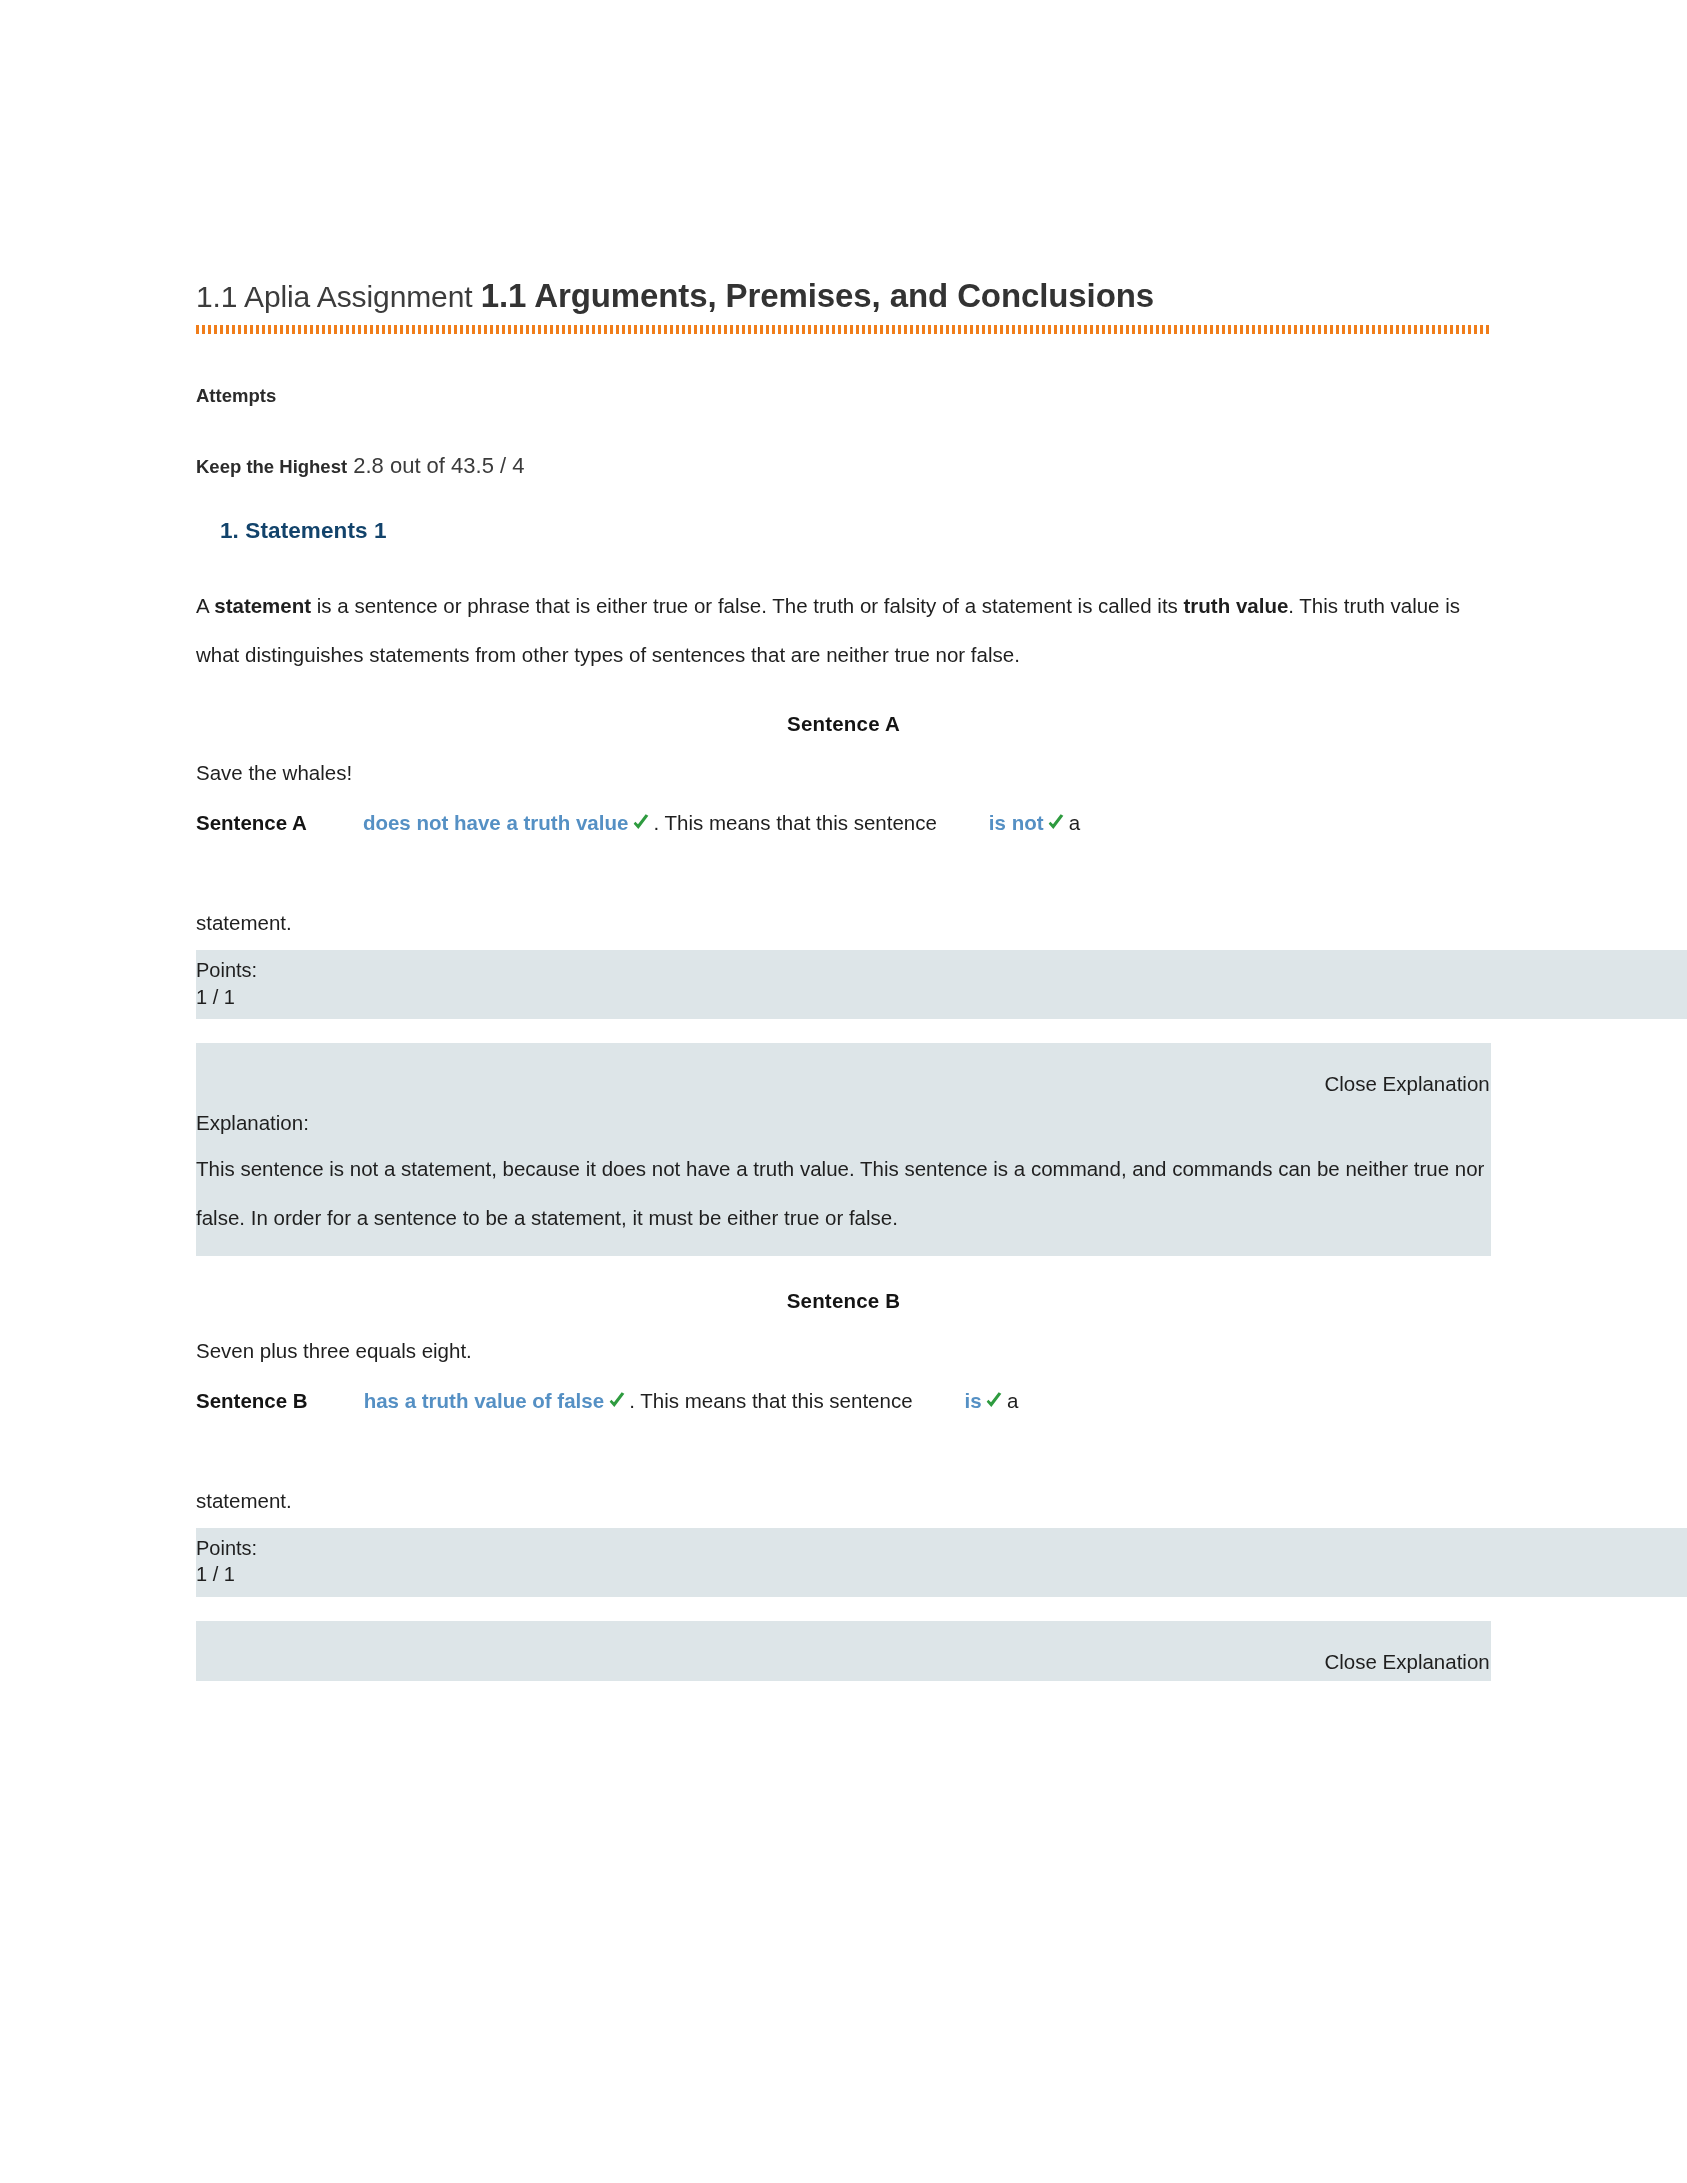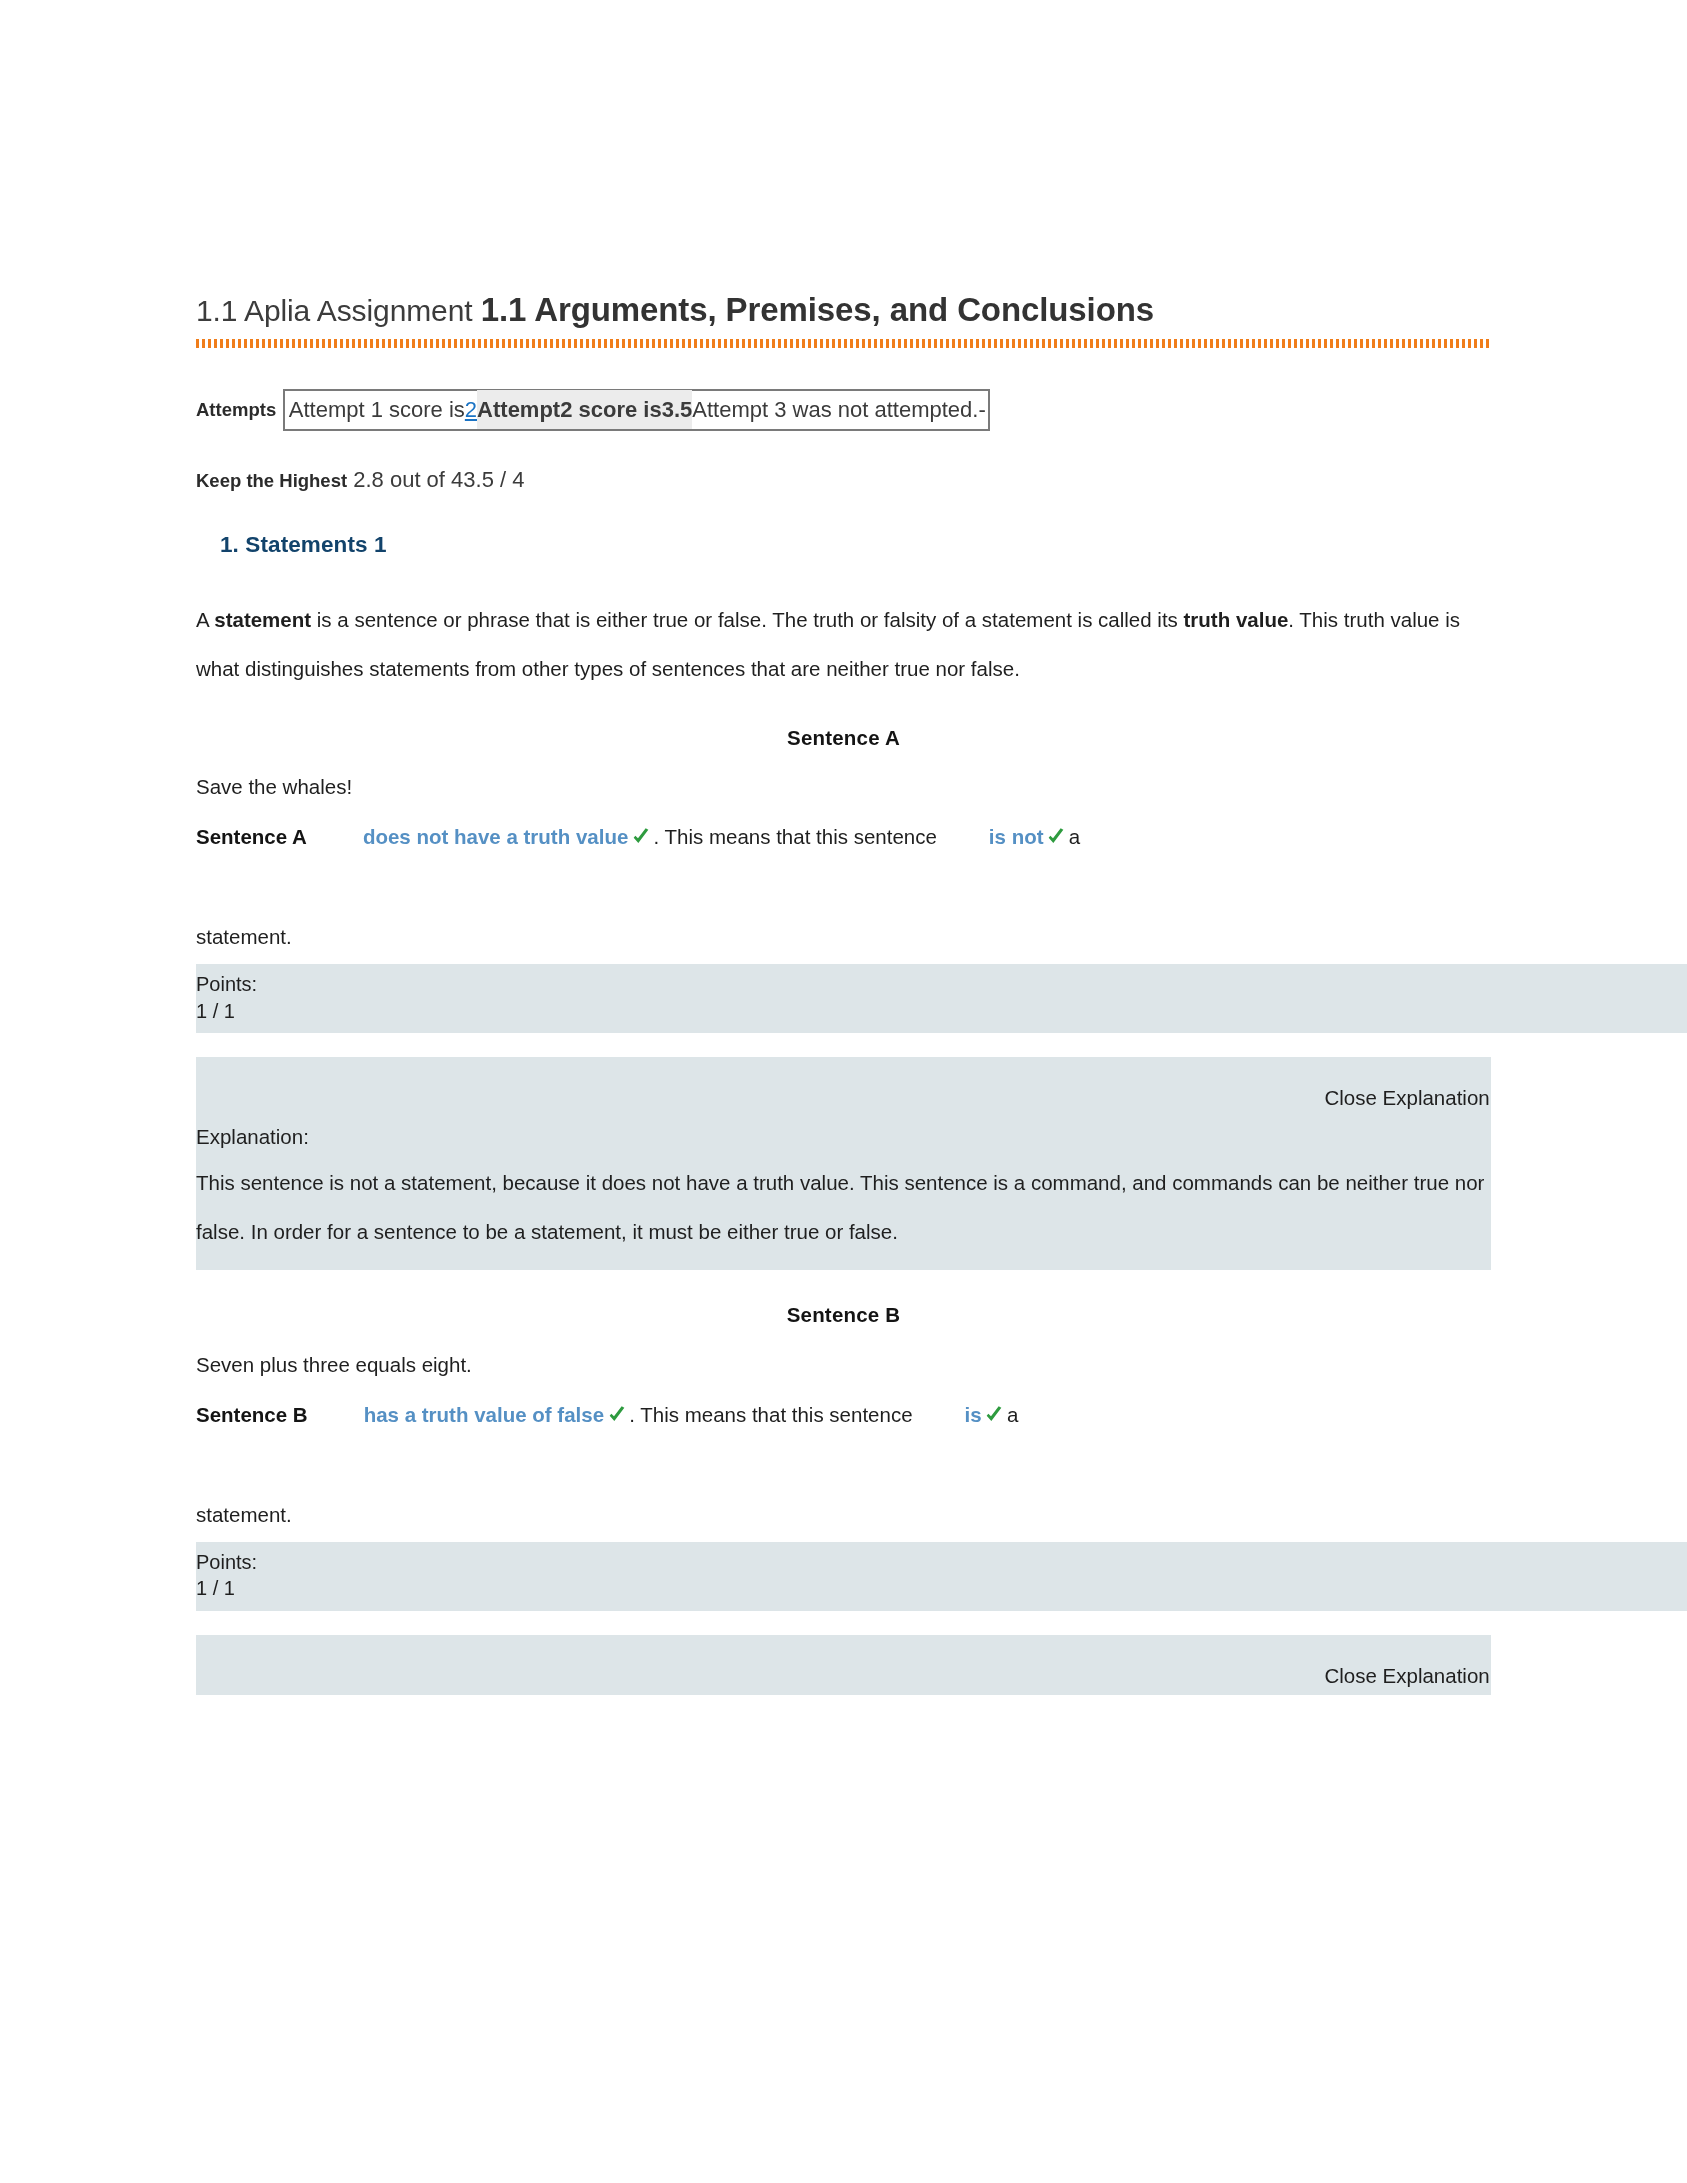--- a/index.html
+++ b/index.html
@@ -19,21 +19,21 @@
     position: relative;
     width: 1687px;
     height: 2183px;
     background: #ffffff;
     box-sizing: border-box;
   }
 
   .content {
     position: absolute;
     left: 196px;
-    top: 14px;
+    top: 0;
     width: 1295px;
   }
 
   
   .doc-title {
     margin: 0;
     padding-top: 277px;
     font-size: 30px;
     line-height: 1.18;
     color: #3c3c3c;
@@ -242,26 +242,20 @@
 <body>
 
 <div class="page">
   <div class="content">
 
     <h1 class="doc-title"><span>1.1 Aplia Assignment </span><span class="title-strong">1.1 Arguments, Premises, and Conclusions</span></h1>
     <div class="title-rule"></div>
 
     <div class="attempts-row">
       <span class="attempts-label">Attempts</span>
-      <span class="attempts-box">
-          <span class="seg plain">Attempt 1 score is</span>
-          <span class="seg link-num">2</span>
-          <span class="seg hl">Attempt2 score is3.5</span>
-          <span class="seg tail">Attempt 3 was not attempted.-</span>
-        </span>
     </div>
 
     <div class="keep-row"><span class="keep-label">Keep the Highest</span><span> 2.8 out of 43.5 / 4</span></div>
 
     <div class="section-heading">1. Statements 1</div>
 
     <p class="body-para"><span>A </span><b>statement</b><span> is a sentence or phrase that is either true or false. The truth or falsity of a statement is called its </span><b>truth value</b><span>. This truth value is what distinguishes statements from other types of sentences that are neither true nor false.</span></p>
 
 
     <div class="sentence-heading">Sentence A</div>

